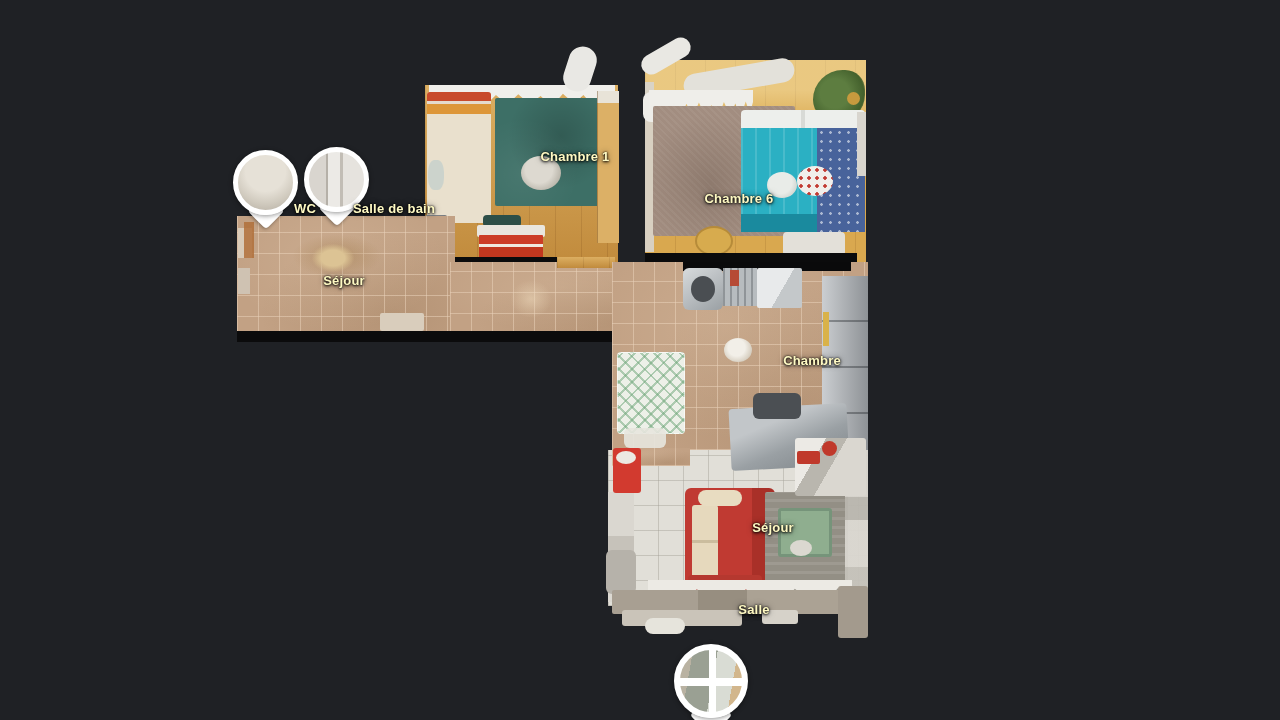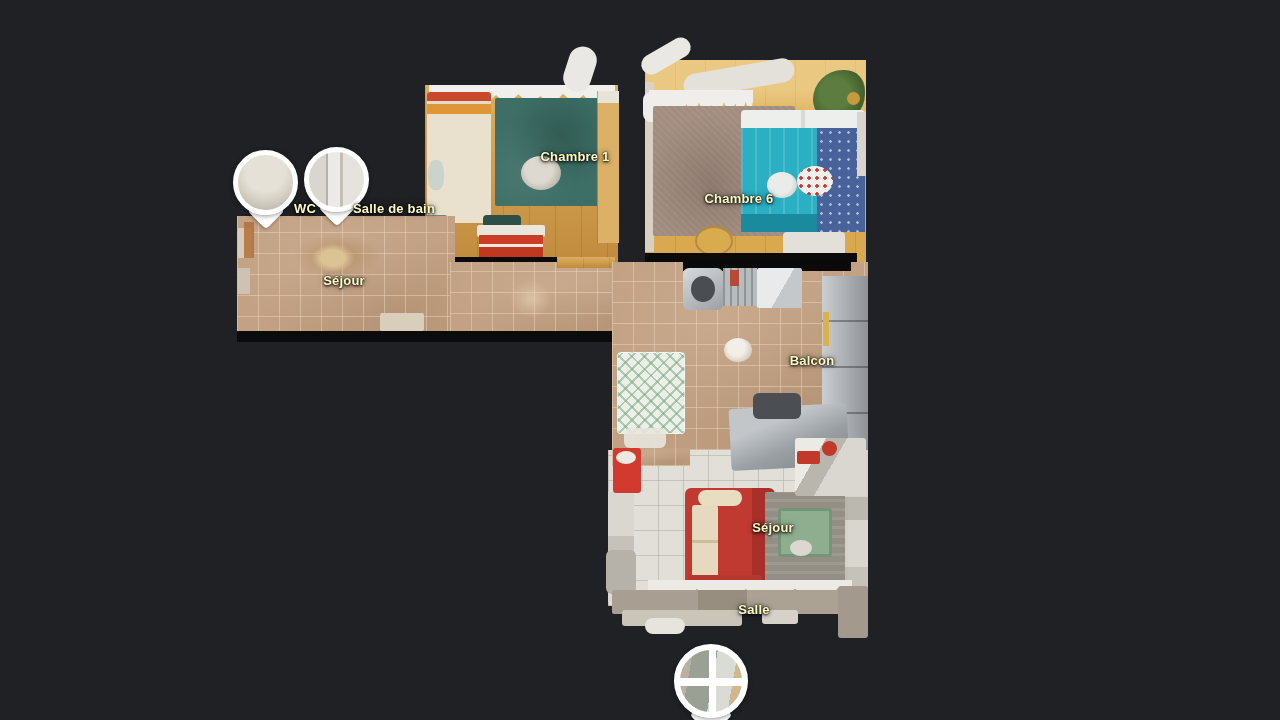--- a/index.html
+++ b/index.html
@@ -176,21 +176,21 @@
     <div class="abs" style="left:2px;top:4px;width:246px;height:24px;background:linear-gradient(90deg,#a89f92 0 35%,#978e80 35% 55%,#aba294 55%);border-radius:2px;"></div>
     <div class="abs" style="left:12px;top:24px;width:120px;height:16px;background:#cac4b9;border-radius:3px;"></div>
     <div class="abs" style="left:35px;top:32px;width:40px;height:16px;background:#e6e4dc;border-radius:8px;"></div>
     <div class="abs" style="left:152px;top:24px;width:36px;height:14px;background:#d6d2c9;border-radius:3px;"></div>
     <div class="abs" style="left:228px;top:0;width:30px;height:52px;background:#a39a8d;border-radius:3px;"></div>
   </div>
 
   <div class="room-label" style="left:314px;top:280px;">Séjour</div>
   <div class="room-label" style="left:545px;top:156px;">Chambre 1</div>
   <div class="room-label" style="left:709px;top:198px;">Chambre 6</div>
-  <div class="room-label" style="left:782px;top:360px;">Balcon</div>
+  <div class="room-label" style="left:782px;top:360px;">Chambre</div>
   <div class="room-label" style="left:743px;top:527px;">Séjour</div>
   <div class="room-label" style="left:724px;top:609px;">Salle</div>
 
   <div class="pin" style="left:233px;top:150px;width:65px;height:65px;">
     <div class="pin-tail" style="bottom:-9px;"></div>
     <div class="pin-photo photo-wc"></div>
   </div>
   <div class="room-label" style="left:275px;top:208px;">WC</div>
 
   <div class="pin" style="left:304px;top:147px;width:65px;height:65px;">

